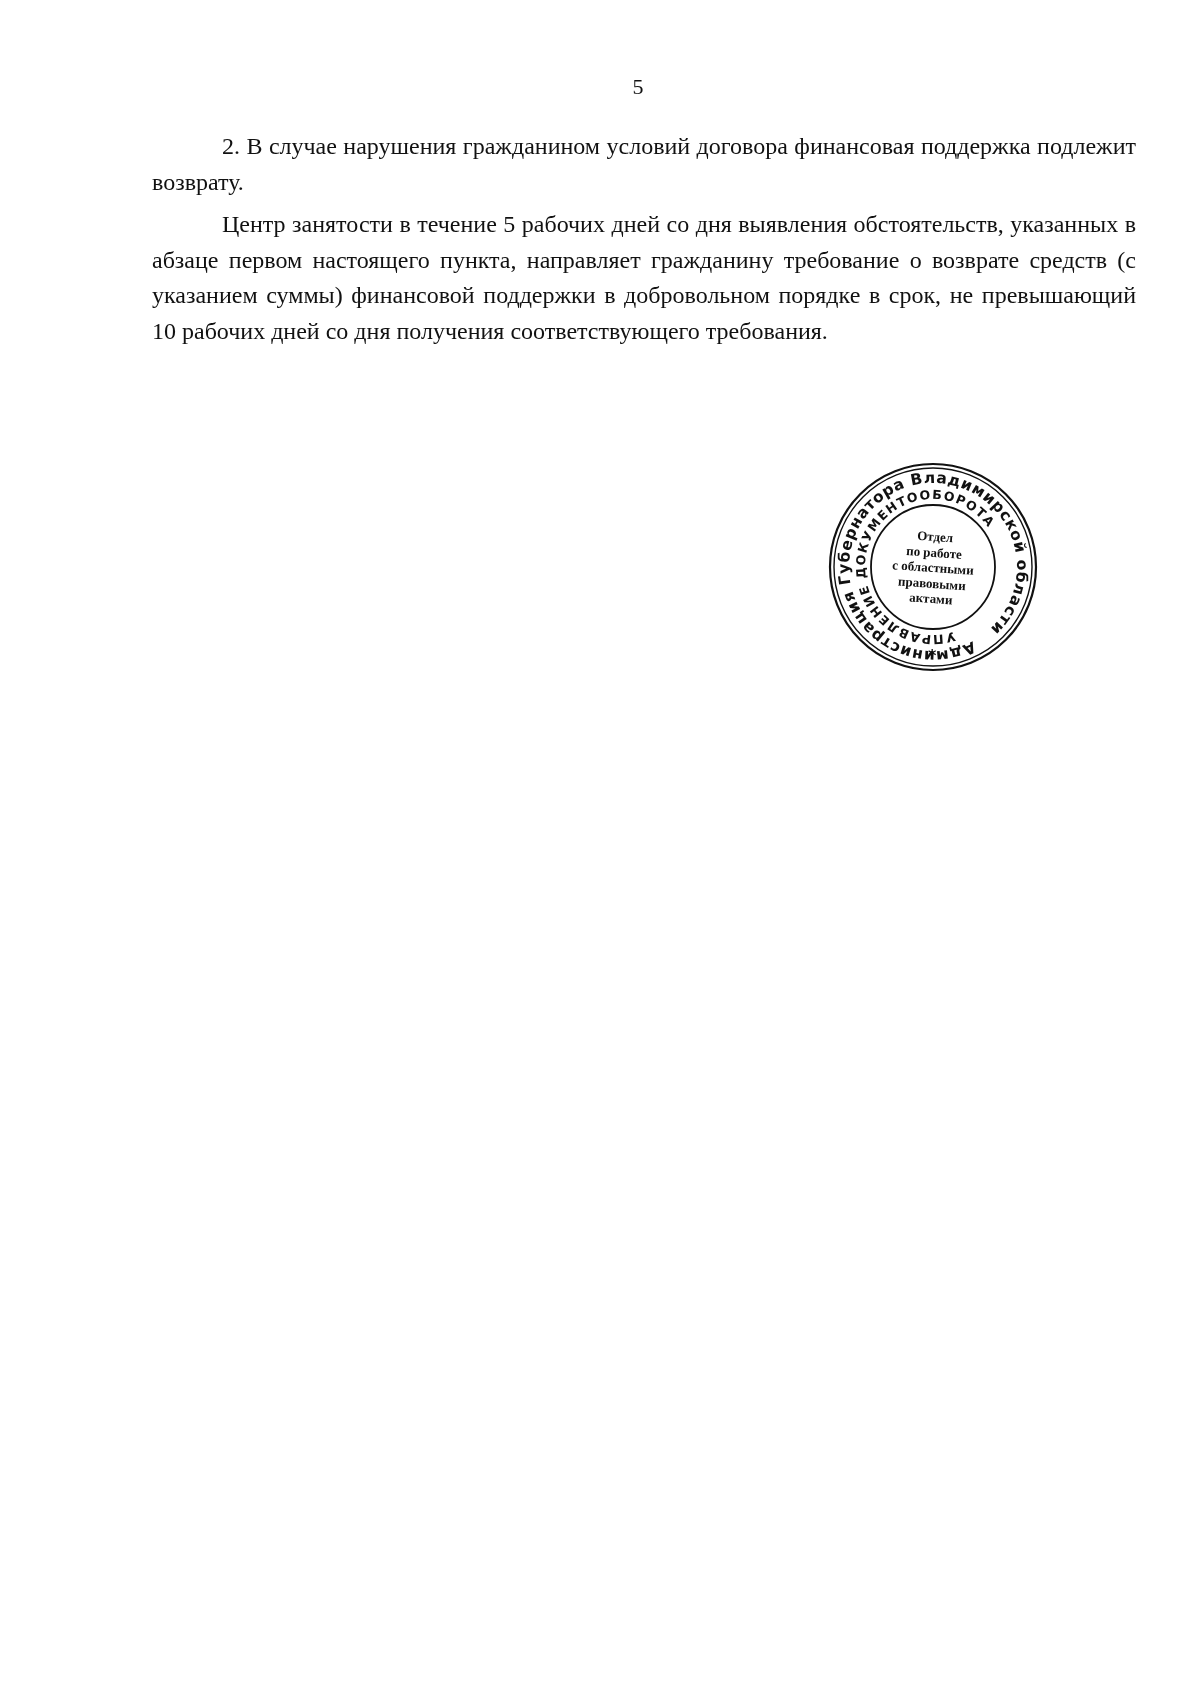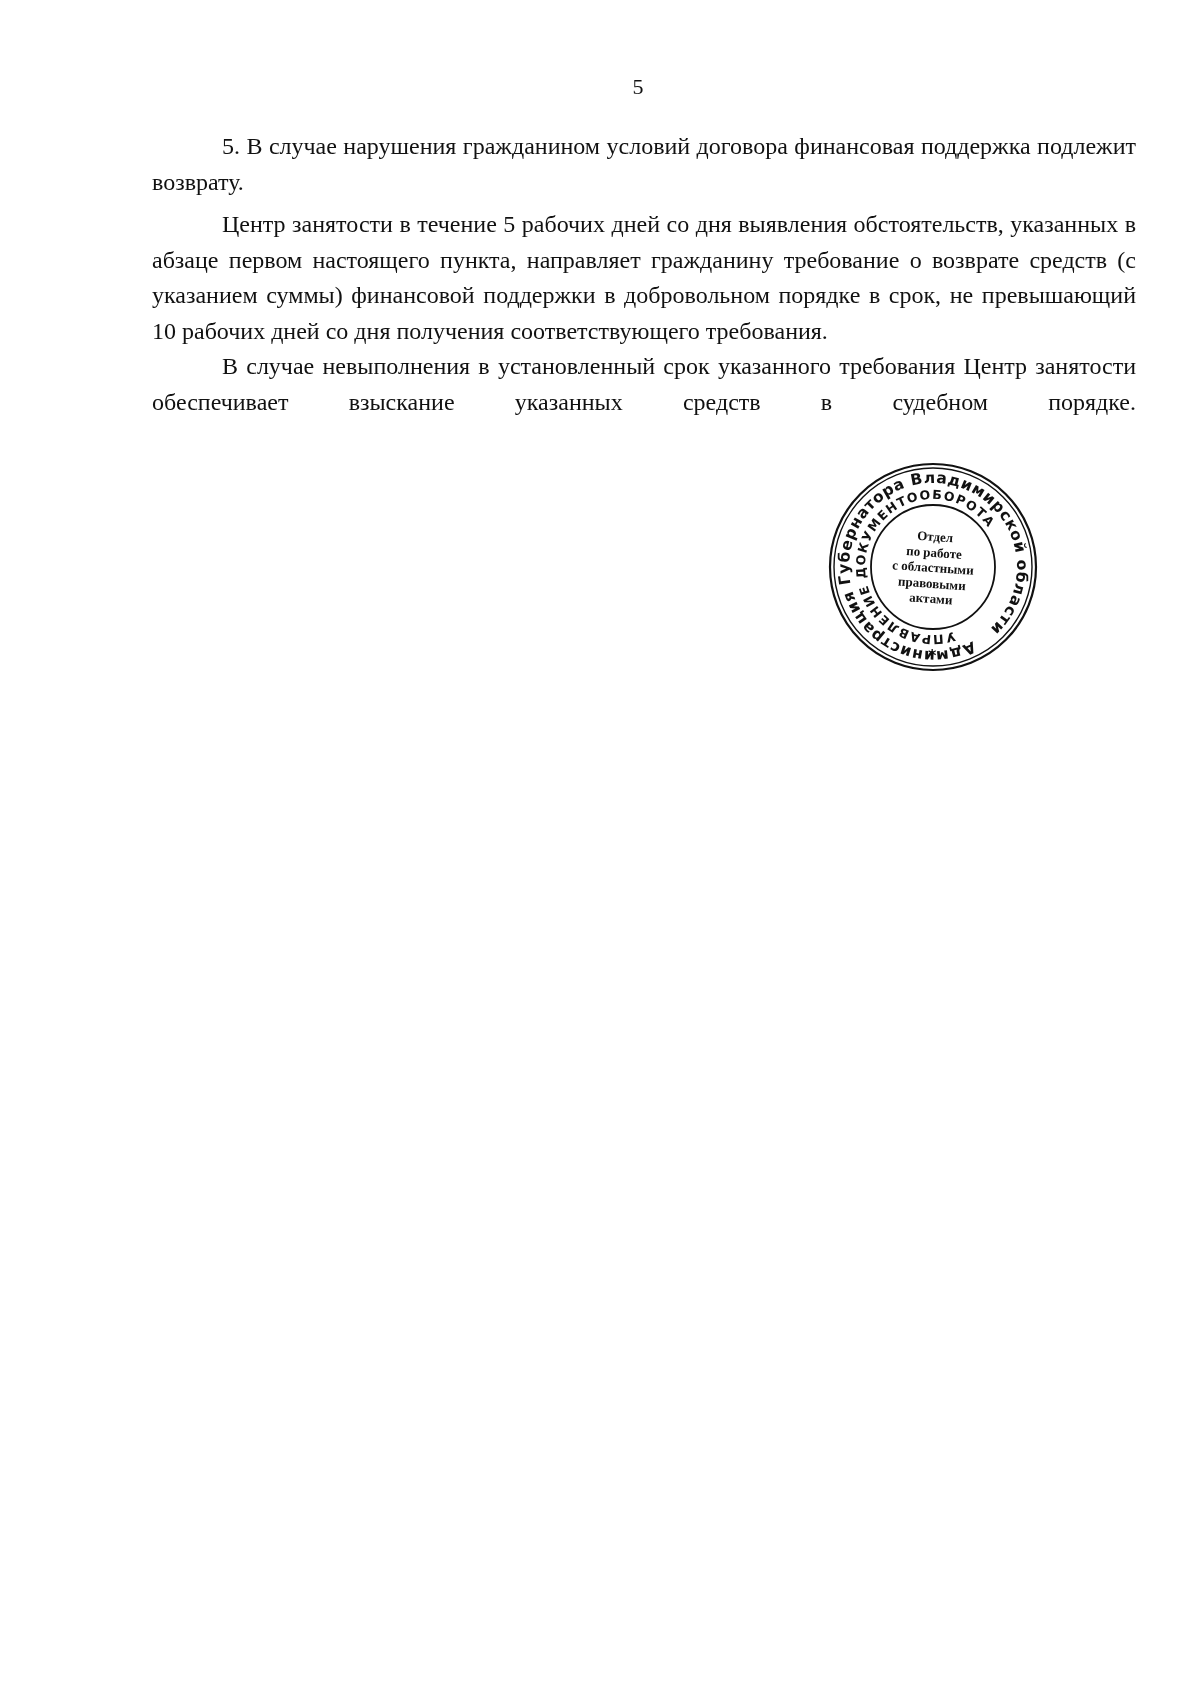--- a/index.html
+++ b/index.html
@@ -64,23 +64,22 @@
     color: #111;
     transform: rotate(4deg);
   }
 </style>
 </head>
 <body>
 
 <div class="page-number">5</div>
 
 <div class="body-text">
-  <p class="p1">5. В случае нарушения гражданином условий договора финансовая поддержка подлежит возврату.</p>
+  <p class="p1">2. В случае нарушения гражданином условий договора финансовая поддержка подлежит возврату.</p>
   <p class="p2">Центр занятости в течение 5 рабочих дней со дня выявления обстоятельств, указанных в абзаце первом настоящего пункта, направляет гражданину требование о возврате средств (с указанием суммы) финансовой поддержки в добровольном порядке в срок, не превышающий 10 рабочих дней со дня получения соответствующего требования.</p>
-  <p class="p3 justify-last">В случае невыполнения в установленный срок указанного требования Центр занятости обеспечивает взыскание указанных средств в судебном порядке.</p>
 </div>
 
 <div class="stamp">
   <svg width="212" height="212" viewBox="0 0 212 212">
     <defs>
       <path id="outerArc" d="M 106,106 m -84,0 a 84,84 0 1,1 168,0 a 84,84 0 1,1 -168,0"></path>
       <path id="innerArc" d="M 106,106 m -68,0 a 68,68 0 1,1 136,0 a 68,68 0 1,1 -136,0"></path>
     </defs>
     <g fill="none" stroke="#111">
       <circle cx="106" cy="106" r="103" stroke-width="2.2"></circle>

